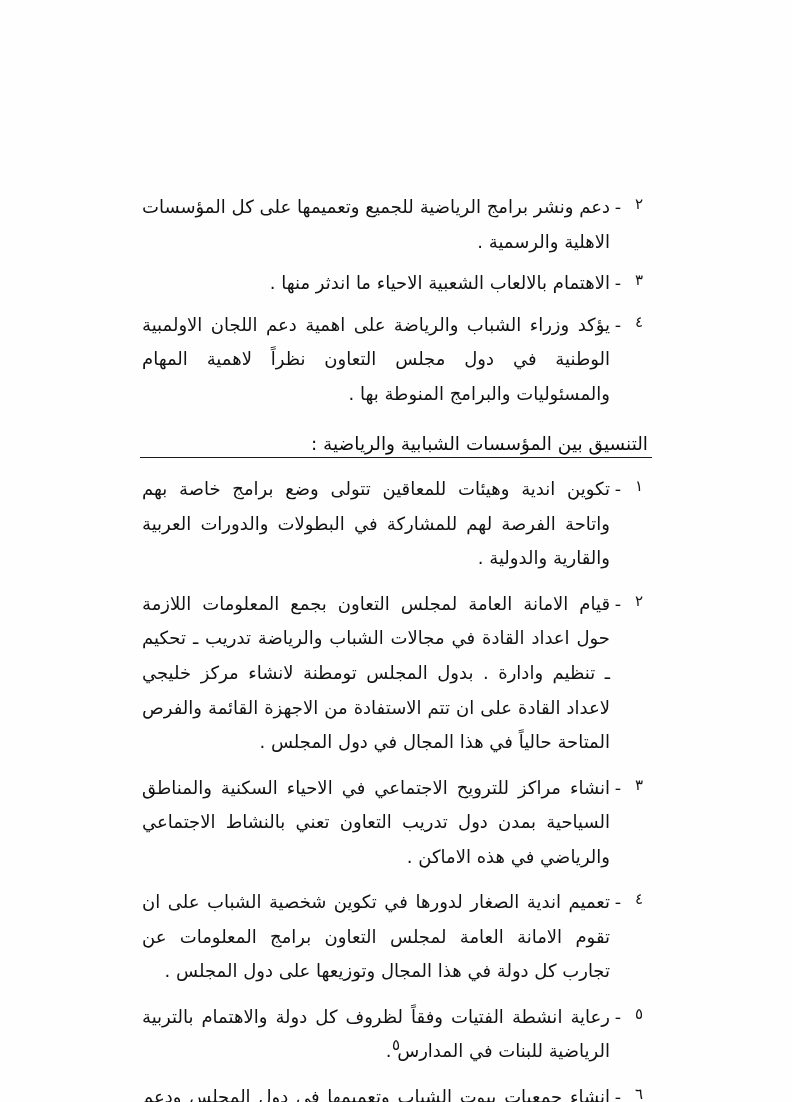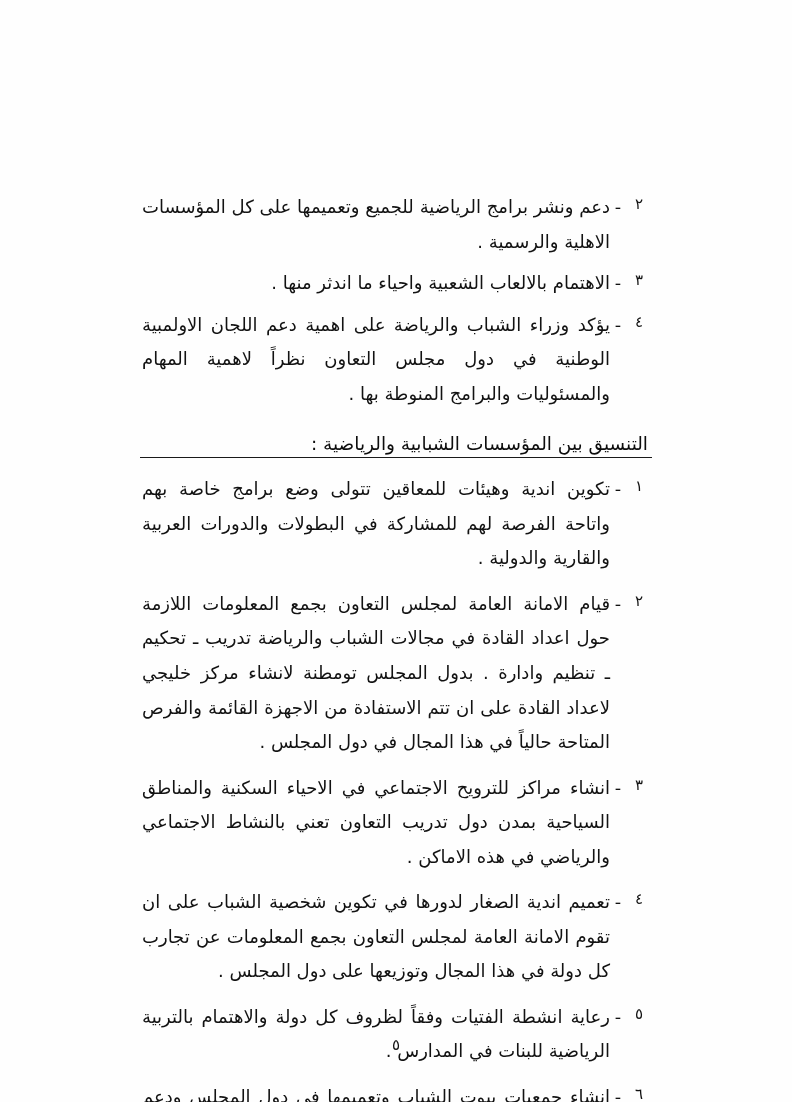--- a/index.html
+++ b/index.html
@@ -117,21 +117,21 @@
 
     <ol class="items">
       <li>
         <span class="num">٢</span>
         <span class="dash">ـ</span>
         <span class="txt">دعم ونشر برامج الرياضية للجميع وتعميمها على كل المؤسسات الاهلية والرسمية .</span>
       </li>
       <li>
         <span class="num">٣</span>
         <span class="dash">ـ</span>
-        <span class="txt">الاهتمام بالالعاب الشعبية واحياء ما اندثر منها .</span>
+        <span class="txt">الاهتمام بالالعاب الشعبية الاحياء ما اندثر منها .</span>
       </li>
       <li>
         <span class="num">٤</span>
         <span class="dash">ـ</span>
         <span class="txt">يؤكد وزراء الشباب والرياضة على اهمية دعم اللجان الاولمبية الوطنية في دول مجلس التعاون نظراً لاهمية المهام والمسئوليات والبرامج المنوطة بها .</span>
       </li>
     </ol>
 
     <div class="section-heading">
       <span class="htext">التنسيق بين المؤسسات الشبابية والرياضية :</span>
@@ -150,21 +150,21 @@
           <span class="txt">قيام الامانة العامة لمجلس التعاون بجمع المعلومات اللازمة حول اعداد القادة في مجالات الشباب والرياضة تدريب ـ تحكيم ـ تنظيم وادارة . بدول المجلس تومطنة لانشاء مركز خليجي لاعداد القادة على ان تتم الاستفادة من الاجهزة القائمة والفرص المتاحة حالياً في هذا المجال في دول المجلس .</span>
         </li>
         <li>
           <span class="num">٣</span>
           <span class="dash">ـ</span>
           <span class="txt">انشاء مراكز للترويح الاجتماعي في الاحياء السكنية والمناطق السياحية بمدن دول تدريب التعاون تعني بالنشاط الاجتماعي والرياضي في هذه الاماكن .</span>
         </li>
         <li>
           <span class="num">٤</span>
           <span class="dash">ـ</span>
-          <span class="txt">تعميم اندية الصغار لدورها في تكوين شخصية الشباب على ان تقوم الامانة العامة لمجلس التعاون بجمع المعلومات عن تجارب كل دولة في هذا المجال وتوزيعها على دول المجلس .</span>
+          <span class="txt">تعميم اندية الصغار لدورها في تكوين شخصية الشباب على ان تقوم الامانة العامة لمجلس التعاون برامج المعلومات عن تجارب كل دولة في هذا المجال وتوزيعها على دول المجلس .</span>
         </li>
         <li>
           <span class="num">٥</span>
           <span class="dash">ـ</span>
           <span class="txt">رعاية انشطة الفتيات وفقاً لظروف كل دولة والاهتمام بالتربية الرياضية للبنات في المدارس .</span>
         </li>
         <li>
           <span class="num">٦</span>
           <span class="dash">ـ</span>
           <span class="txt">انشاء جمعيات بيوت الشباب وتعميمها في دول المجلس ودعم حركة هذه الجمعيات لتطوير نشاطها .</span>

